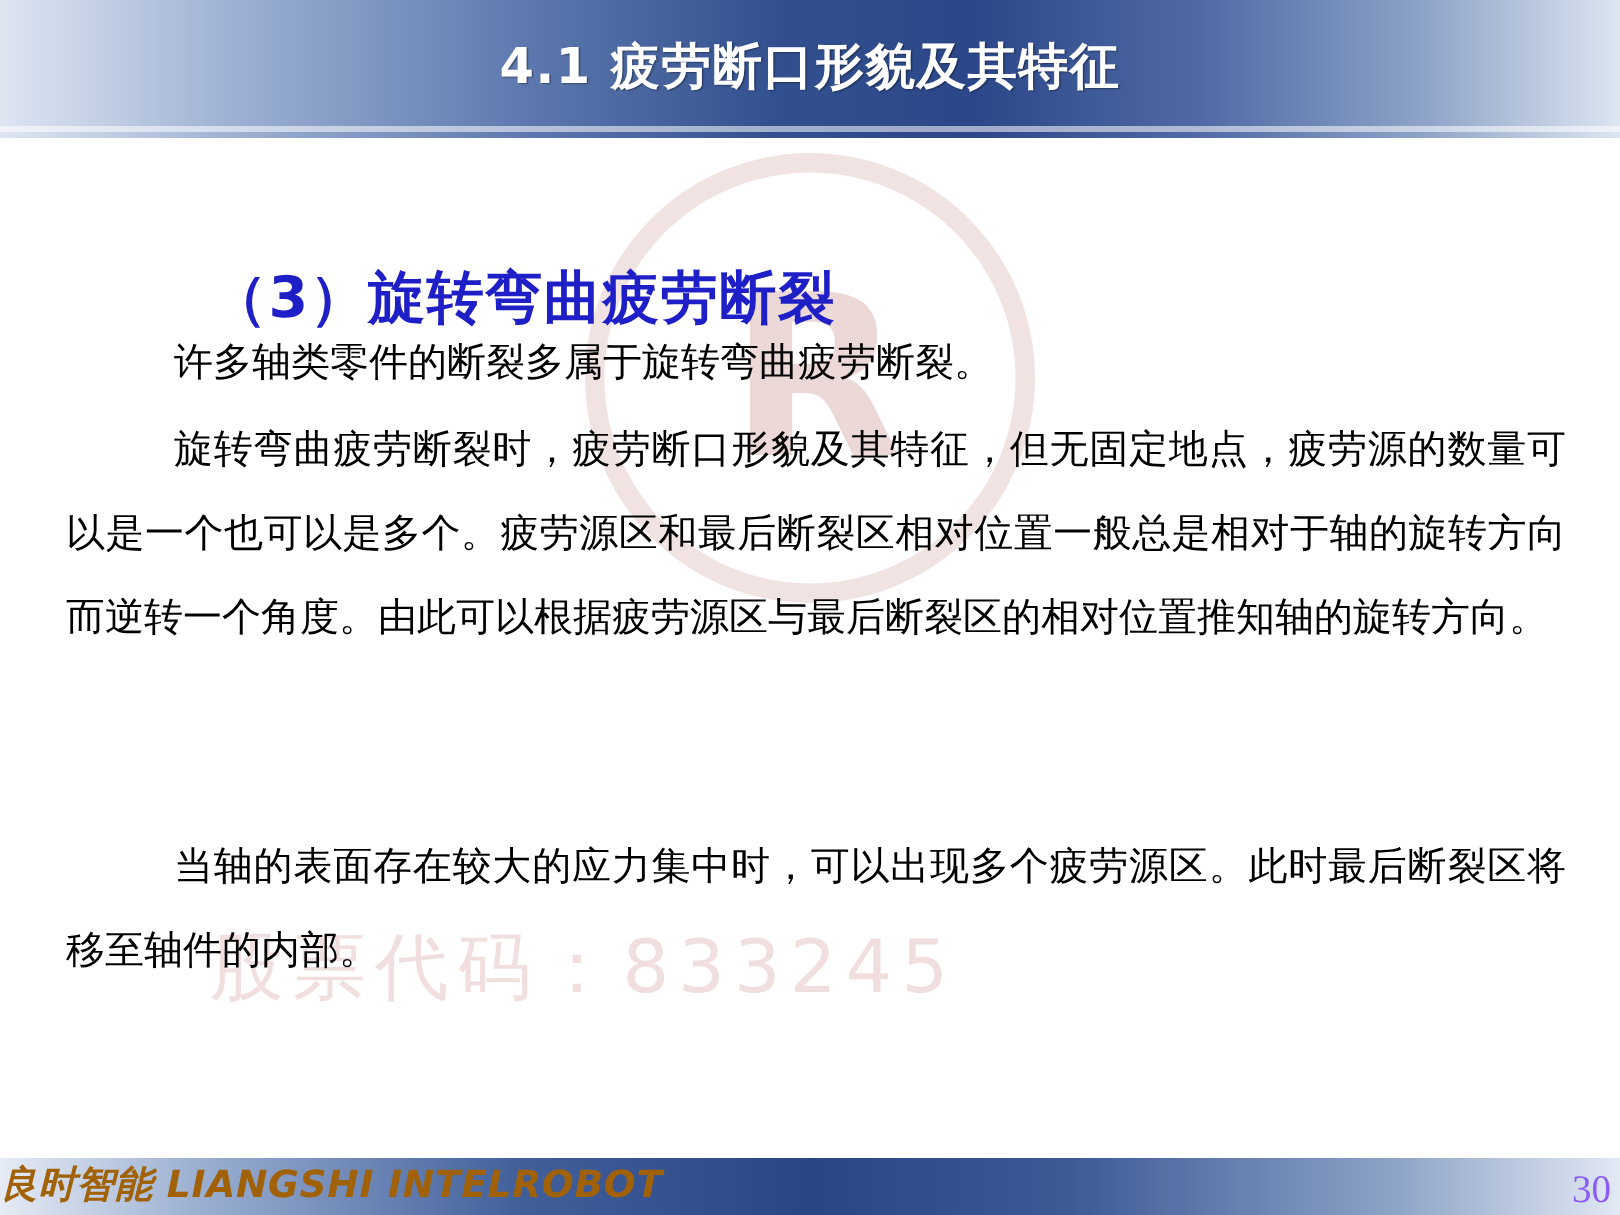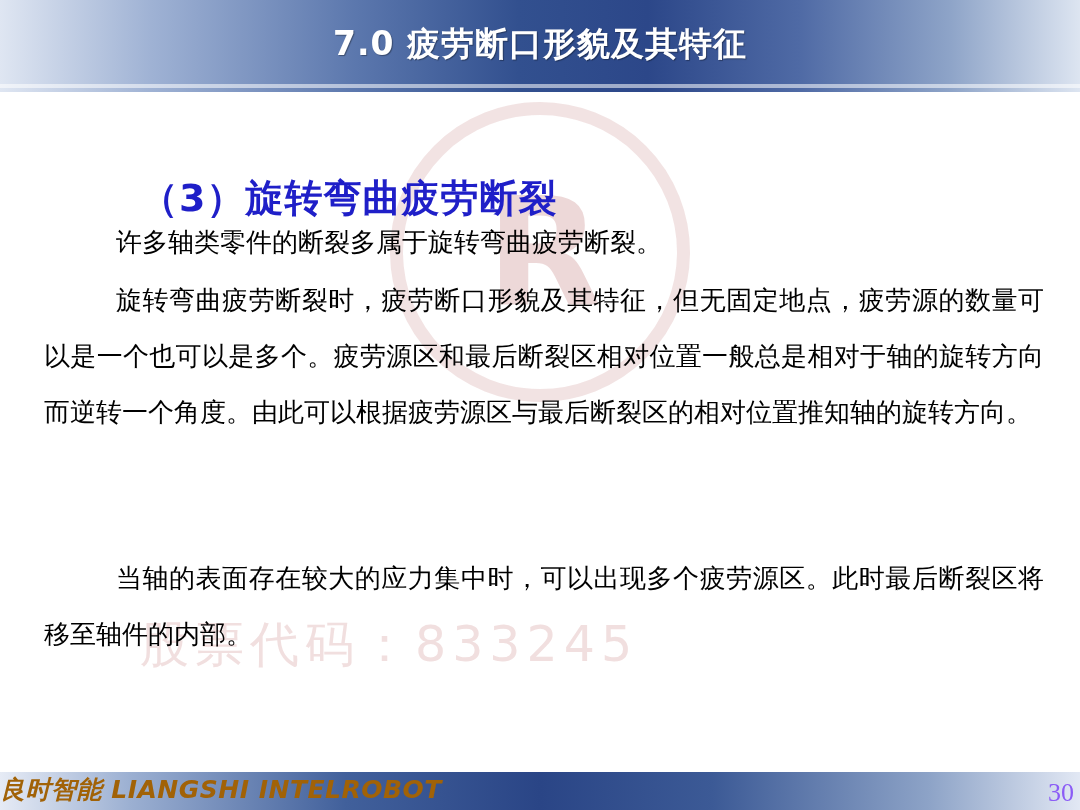--- a/index.html
+++ b/index.html
@@ -179,21 +179,21 @@
     color: #8b5cf6;
   }
 </style>
 </head>
 <body>
 
 <div class="slide">
 
   <div class="header"></div>
   <div class="header-underline"></div>
-  <div class="header-title">7.0 疲劳断口形貌及其特征</div>
+  <div class="header-title">4.1 疲劳断口形貌及其特征</div>
 
   <div class="watermark">
     <div class="wm-ring"></div>
     <div class="wm-ring-text">R</div>
     <div class="wm-small">股票代码：833245</div>
   </div>
 
   <div class="content">
     <div class="subtitle">（3）旋转弯曲疲劳断裂</div>
     <div class="para p1">许多轴类零件的断裂多属于旋转弯曲疲劳断裂。</div>

